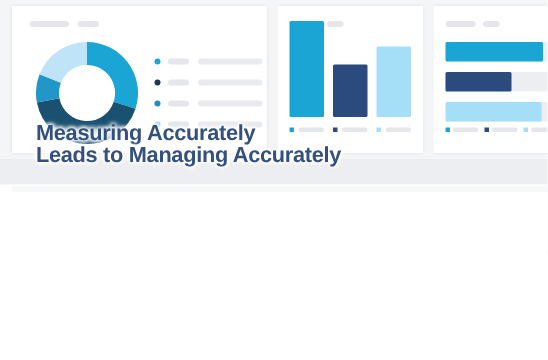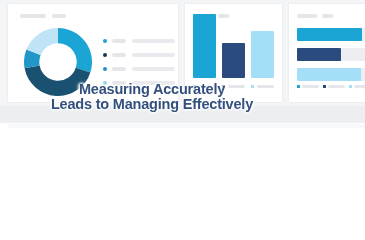--- a/index.html
+++ b/index.html
@@ -142,31 +142,30 @@
     display: flex;
     gap: 4px;
   }
   .hlg { display: flex; align-items: center; flex: 1 1 0; }
   .hlg-dot { width: 3px; height: 3px; flex: 0 0 auto; }
   .hlg-bar { height: 3px; border-radius: 1.5px; background: #e4e6e9; margin-left: 2px; flex: 1 1 auto; }
 
   
   #headline {
     position: absolute;
-    left: 12px;
+    left: 24px;
     top: 82px;
     width: 280px;
     color: #34507e;
     font-weight: bold;
     font-size: 14.5px;
     line-height: 15px;
     letter-spacing: -0.2px;
     z-index: 20;
     text-shadow: 0 0 3px #fff, 0 0 3px #fff, 0 0 5px #fff, 1px 0 3px #fff, -1px 0 3px #fff;
-    text-align: center;
   }
   #headline .l2 { display: block; }
 </style>
 </head>
 <body>
 
 <div id="stage" style="background: rgb(244, 245, 247);">
 
   <div class="band-gray"></div>
   <div class="band-white"></div>
@@ -262,16 +261,16 @@
       </div>
       <div class="hlg">
         <span class="hlg-dot" style="background: rgb(165, 223, 247);"></span>
         <span class="hlg-bar"></span>
       </div>
     </div>
   </div>
 
   <div id="headline" style="color: rgb(52, 80, 126);">
     <span class="l1">Measuring Accurately</span>
-    <span class="l2">Leads to Managing Effectively</span>
+    <span class="l2">Leads to Managing Accurately</span>
   </div>
 
 </div>
 
 </body></html>

